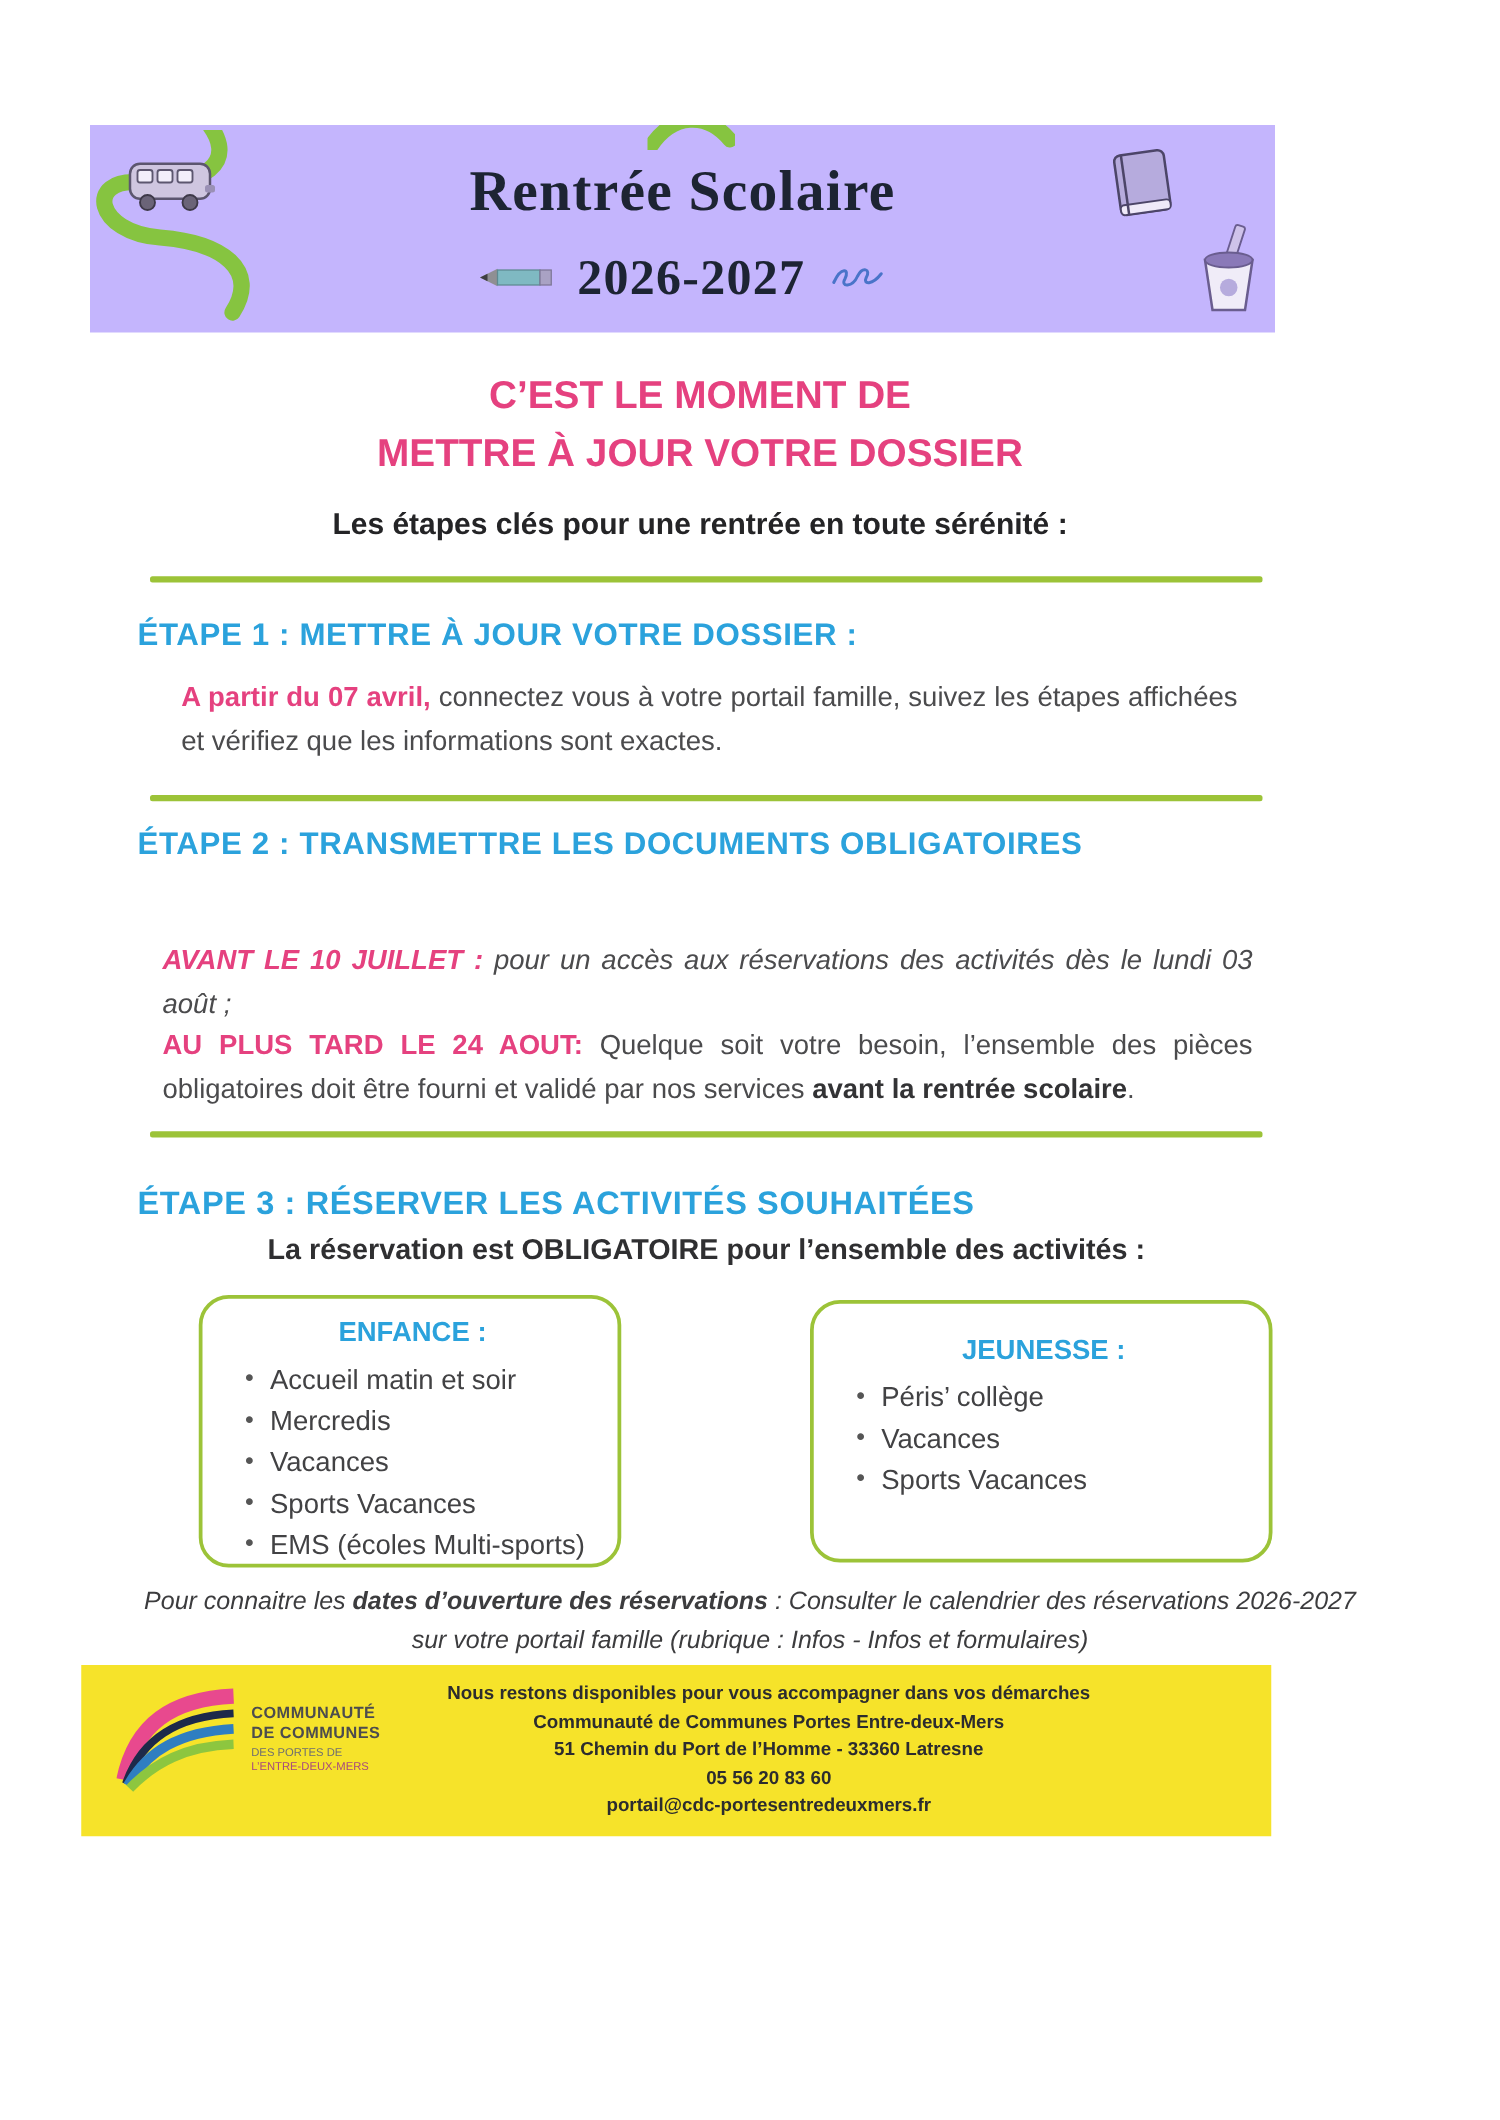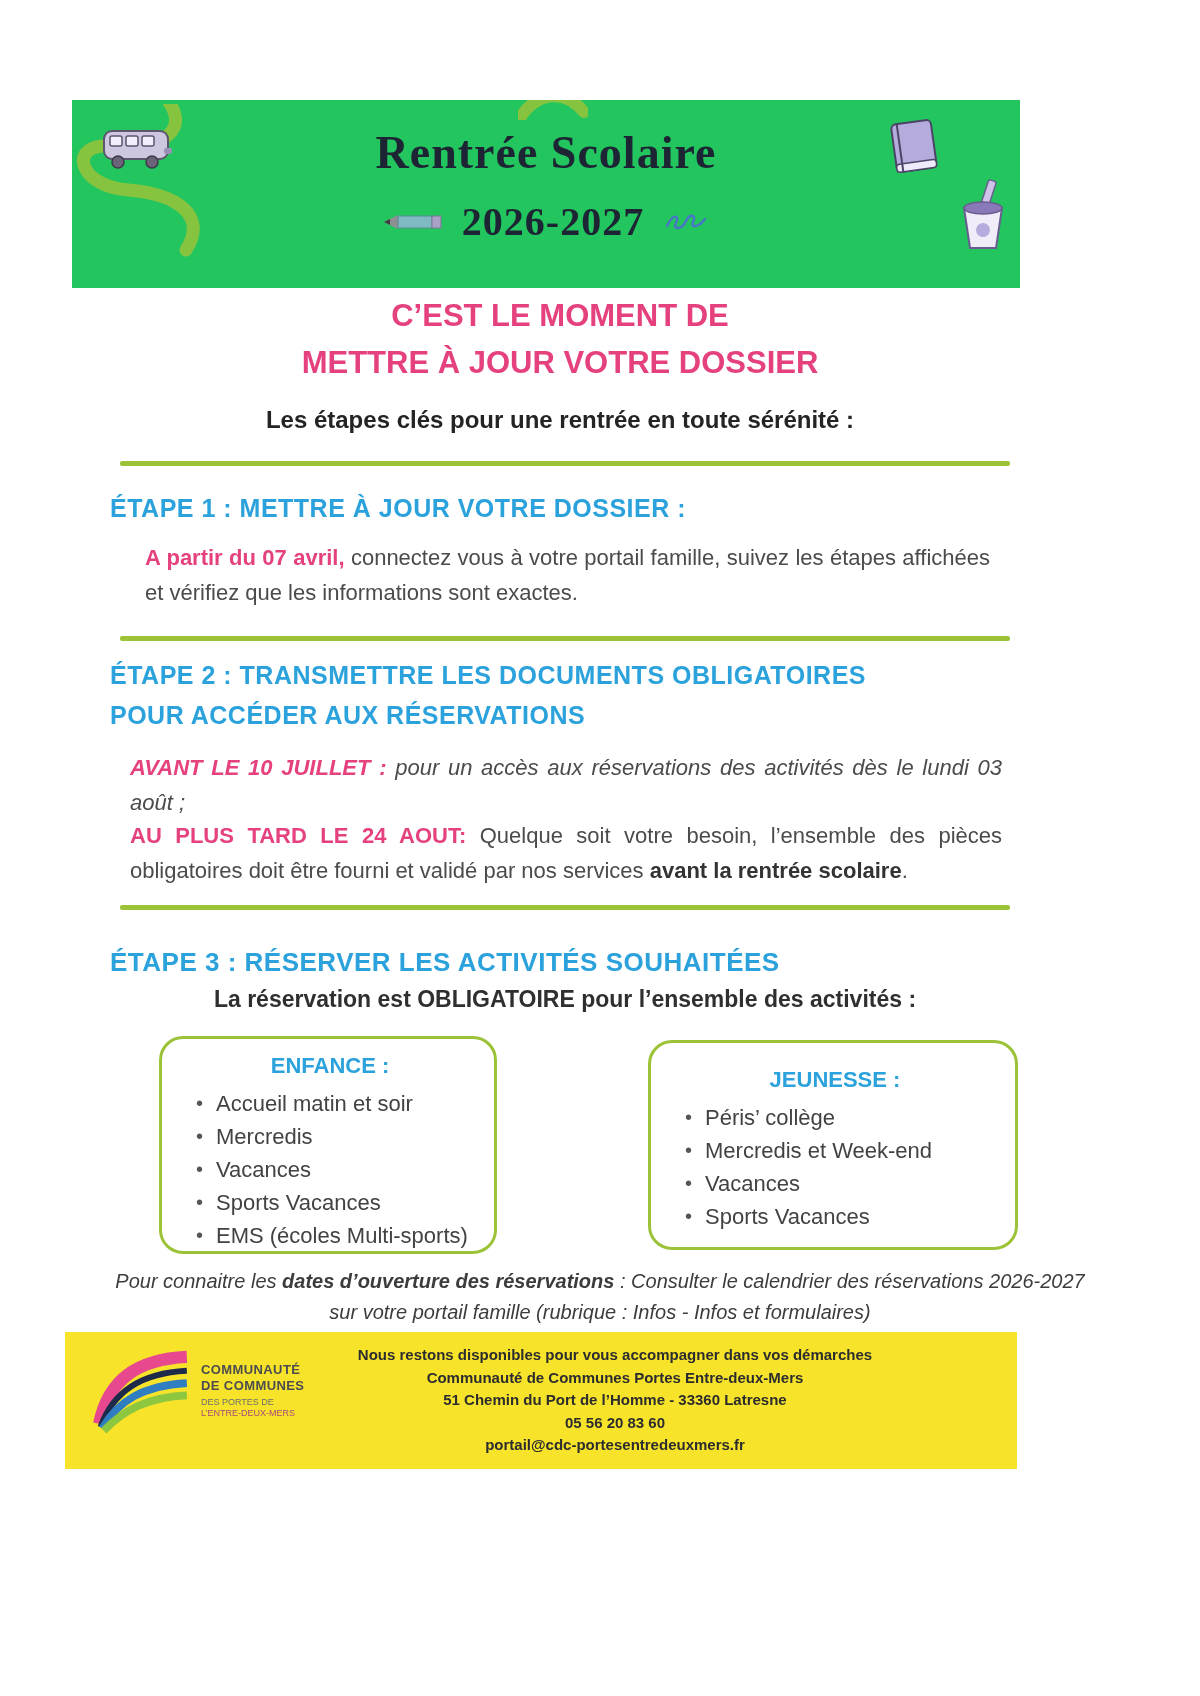--- a/index.html
+++ b/index.html
@@ -2,22 +2,22 @@
 <html><head>
 <meta charset="utf-8">
 <style>
   html,body{margin:0;padding:0;background:#e9e9e9;}
   .page{
     position:relative;width:1200px;height:1696px;background:#ffffff;
     font-family:"Liberation Sans",sans-serif;overflow:hidden;margin:0 auto;
   }
   
   .banner{
-    position:absolute;left:72px;top:100px;width:948px;height:188px;
-    background:#22c55e;overflow:hidden;text-decoration:underline;
+    position:absolute;left:72px;top:100px;width:948px;height:166px;
+    background:#c4b5fd;overflow:hidden;text-decoration:underline;
   }
   .banner-title{
     position:absolute;left:0;top:26px;width:100%;text-align:center;
     font-family:"Liberation Serif",serif;font-weight:bold;
     font-size:46px;color:#1d2433;letter-spacing:1px;
   }
   .banner-year-row{
     position:absolute;left:0;top:98px;width:100%;
     display:flex;align-items:center;justify-content:center;gap:20px;
   }
@@ -164,21 +164,20 @@
 
   <div class="divider d1"></div>
 
   <div class="step-title t1">ÉTAPE 1 : METTRE À JOUR VOTRE DOSSIER :</div>
   <div class="body-par p-e1"><span class="lead-pink">A partir du 07 avril,</span><span> connectez vous à votre portail famille, suivez les étapes affichées et vérifiez que les informations sont exactes.</span></div>
 
   <div class="divider d2"></div>
 
   <div class="step-title t2">
     <span>ÉTAPE 2 : TRANSMETTRE LES DOCUMENTS OBLIGATOIRES</span><br>
-    <span>POUR ACCÉDER AUX RÉSERVATIONS</span>
   </div>
   <div class="body-par p-e2a"><span class="lead-pink">AVANT LE 10 JUILLET :</span><span> pour un accès aux réservations des activités dès le lundi 03 août ;</span></div>
   <div class="body-par p-e2b"><span class="lead-pink">AU PLUS TARD LE 24 AOUT:</span><span> Quelque soit votre besoin, l’ensemble des pièces obligatoires doit être fourni et validé par nos services </span><span class="bold-dark">avant la rentrée scolaire</span><span>.</span></div>
 
   <div class="divider d3"></div>
 
   <div class="step-title t3">ÉTAPE 3 : RÉSERVER LES ACTIVITÉS SOUHAITÉES</div>
   <div class="e3-sub">La réservation est OBLIGATOIRE pour l’ensemble des activités :</div>
 
   <div class="act-box box-enfance">
@@ -189,21 +188,20 @@
       <li><span>Vacances</span></li>
       <li><span>Sports Vacances</span></li>
       <li><span>EMS (écoles Multi-sports)</span></li>
     </ul>
   </div>
 
   <div class="act-box box-jeunesse">
     <div class="box-title">JEUNESSE :</div>
     <ul>
       <li><span>Péris’ collège</span></li>
-      <li><span>Mercredis et Week-end</span></li>
       <li><span>Vacances</span></li>
       <li><span>Sports Vacances</span></li>
     </ul>
   </div>
 
   <div class="note">
     <span>Pour connaitre les </span><b>dates d’ouverture des réservations</b><span> : Consulter le calendrier des réservations 2026-2027</span><br>
     <span>sur votre portail famille (rubrique : Infos - Infos et formulaires)</span>
   </div>
 

